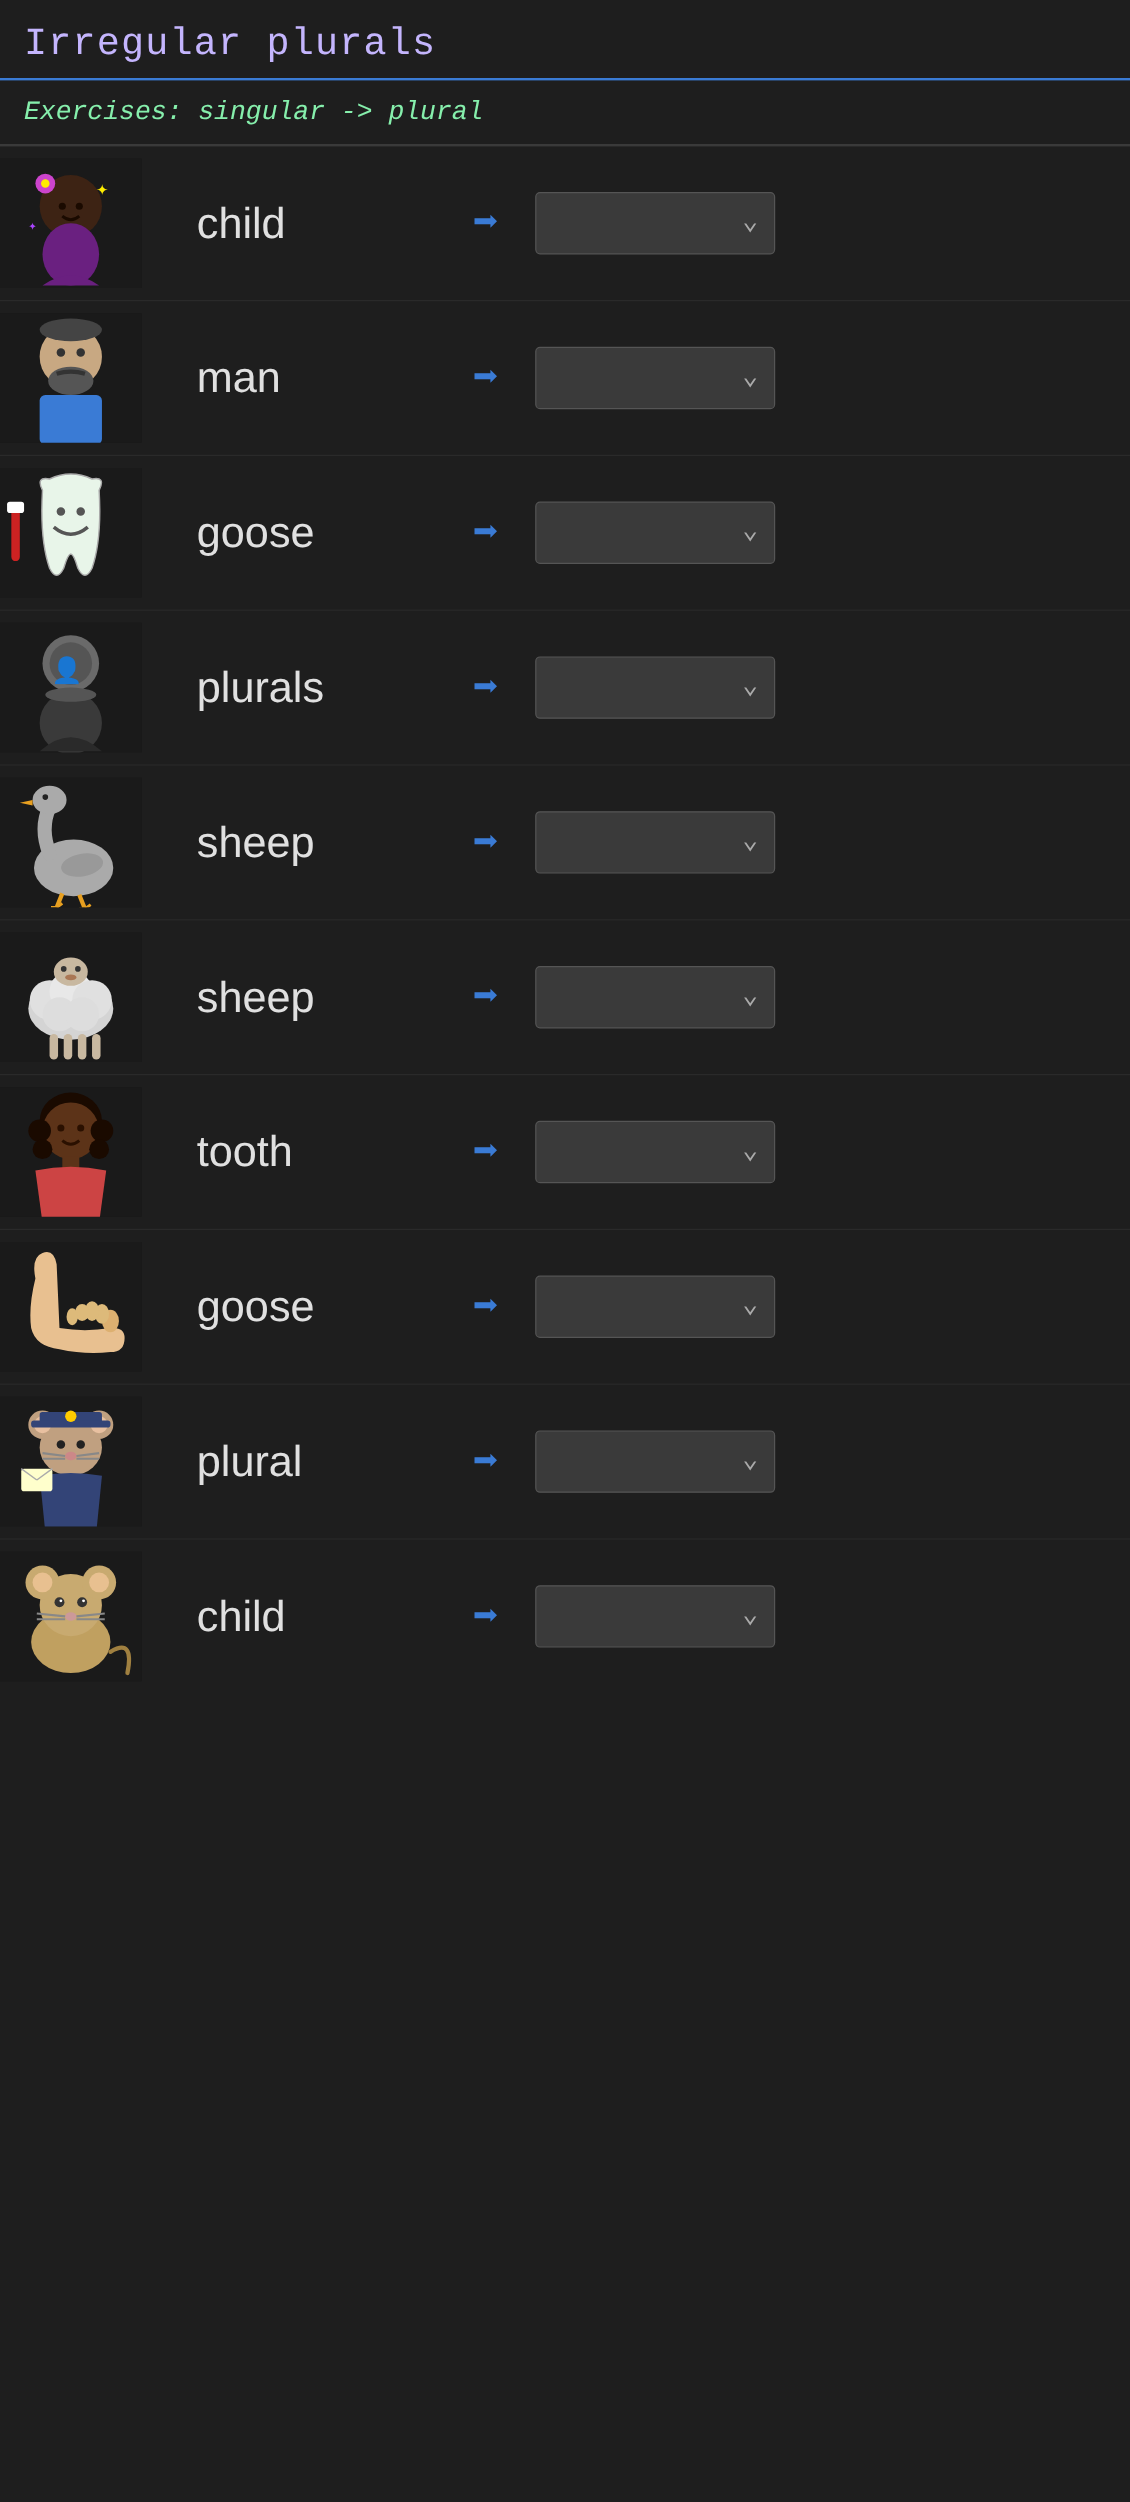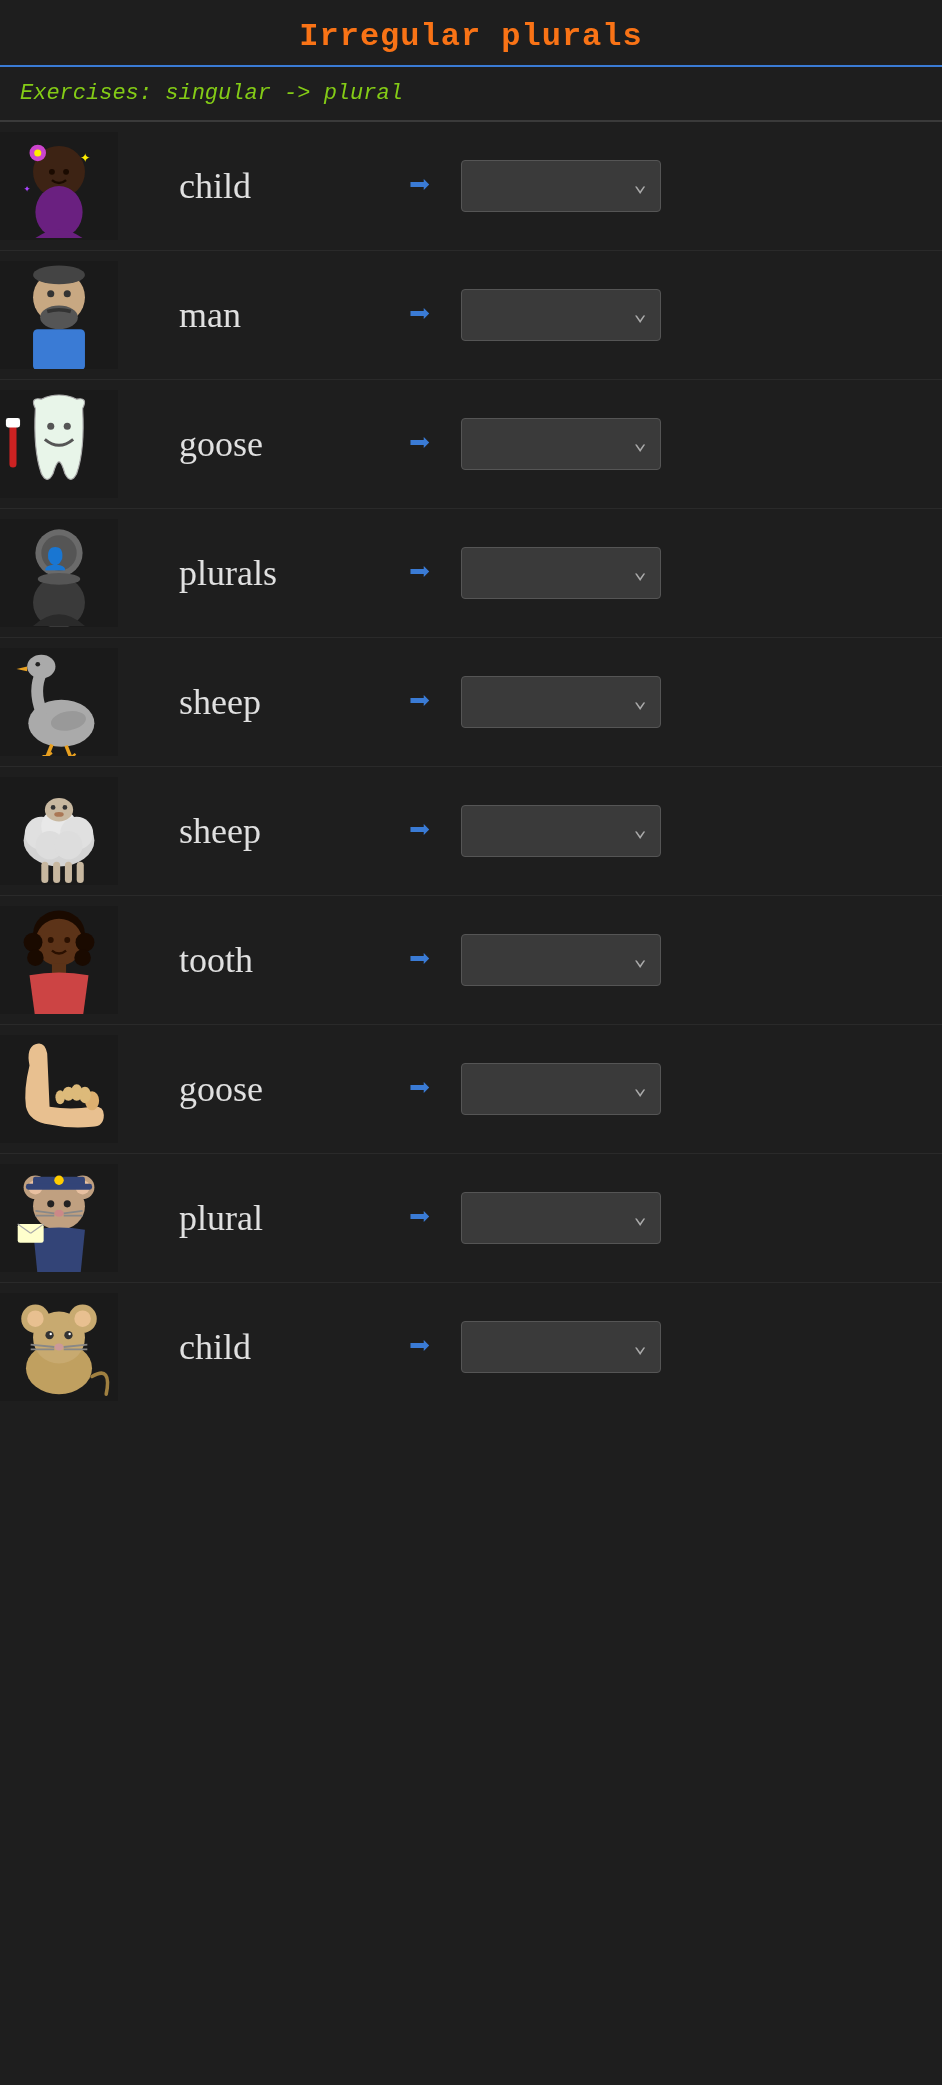--- a/index.html
+++ b/index.html
@@ -16,30 +16,29 @@
       min-height: 2085px;
     }
 
     .header {
       padding: 18px 20px 10px 20px;
       border-bottom: 2px solid #3a7bd5;
     }
 
     .header-title {
       font-size: 32px;
-      font-weight: bold;
-      color: #f97316;
+      font-weight: normal;
+      color: #c4b5fd;
       letter-spacing: 1px;
-      text-align: center;
     }
 
     .subtitle {
       font-size: 22px;
       font-style: italic;
-      color: #84cc16;
+      color: #86efac;
       padding: 14px 20px 14px 20px;
       border-bottom: 2px solid #3a3a3a;
       font-family: Liberation Mono, monospace;
     }
 
     .exercise-list {
       list-style: none;
     }
 
     .exercise-item {
@@ -63,22 +62,22 @@
       align-items: center;
       justify-content: center;
       overflow: hidden;
       position: relative;
     }
 
     .item-word {
       font-size: 36px;
       color: #e0e0e0;
       min-width: 200px;
-      margin-left: 61px;
-      font-family: Liberation Serif, serif;
+      margin-left: 46px;
+      font-family: Liberation Sans, sans-serif;
     }
 
     .arrow-icon {
       color: #3a7bd5;
       font-size: 36px;
       margin: 0 30px;
       flex-shrink: 0;
     }
 
     .answer-select {

